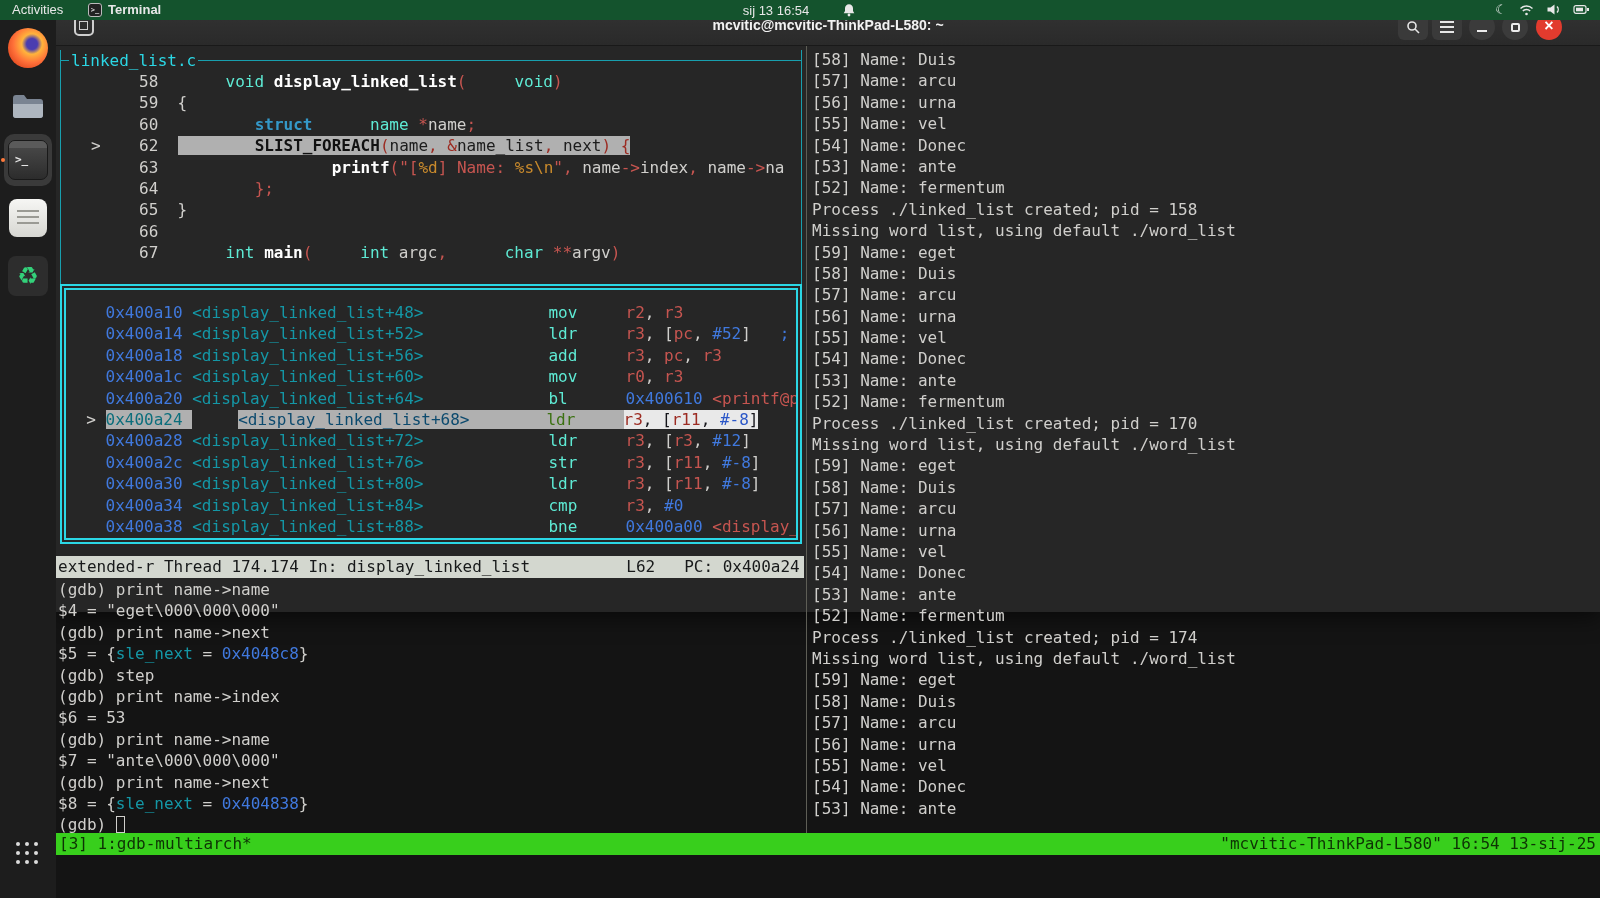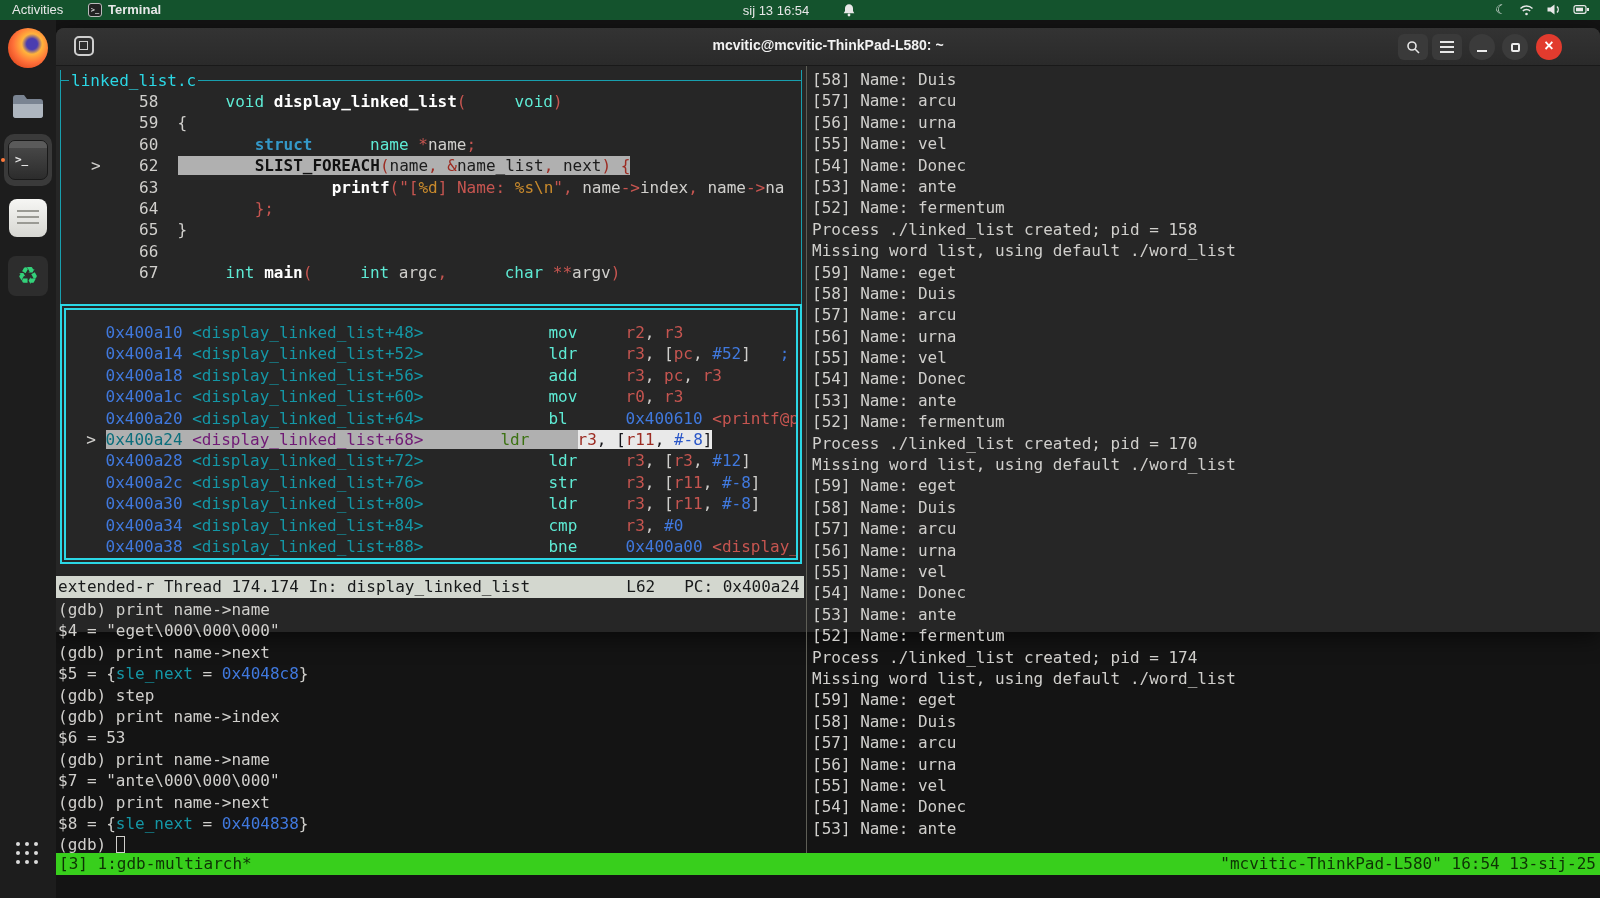--- a/index.html
+++ b/index.html
@@ -33,21 +33,21 @@
   .icon-term span { position: absolute; left: 6px; top: 12px; color: #e6e6e6; font: bold 11px "DejaVu Sans Mono", monospace; }
   .icon-edit { width: 38px; height: 38px; margin: 1px; border-radius: 8px;
     background: linear-gradient(#f6f6f4, #d7d7d2); position: relative; }
   .icon-edit i { position: absolute; left: 8px; right: 8px; top: 11px; height: 2px; background: #9a9a94;
     box-shadow: 0 6px 0 #9a9a94, 0 12px 0 #9a9a94; }
   .icon-upd { width: 40px; height: 40px; border-radius: 8px; background: #2d2d2d;
     display: flex; align-items: center; justify-content: center; color: #33d17a; font-size: 24px; }
   .app-grid { position: absolute; left: 16px; top: 822px; display: grid; grid-template-columns: repeat(3, 4px); gap: 5px; }
   .app-grid i { width: 4px; height: 4px; background: #dcdcdc; border-radius: 50%; }
   
-  .window { position: absolute; left: 56px; top: 28px; width: 1544px; height: 604px;
+  .window { position: absolute; left: 56px; top: 8px; width: 1544px; height: 604px;
     background: #262626; border-radius: 8px 8px 0 0; box-shadow: 0 6px 22px rgba(0,0,0,.55); z-index: 10; }
   .header { position: absolute; left: 0; top: 0; width: 100%; height: 38px;
     background: linear-gradient(#333333, #2a2a2a); border-bottom: 1px solid #191919; border-radius: 8px 8px 0 0; }
   .win-title { position: absolute; left: 0; right: 0; top: 9px; text-align: center;
     color: #f2f2f2; font-size: 14px; font-weight: bold; }
   .win-icon { position: absolute; left: 18px; top: 8px; width: 20px; height: 20px;
     border: 2px solid #cfcfcf; border-radius: 5px; }
   .win-icon::before { content: ""; position: absolute; left: 3px; top: 3px; width: 7px; height: 7px; border: 1.5px solid #cfcfcf; }
   .hbtn { position: absolute; top: 6px; width: 30px; height: 26px; border-radius: 6px; background: #3a3a3a;
     display: flex; align-items: center; justify-content: center; }
@@ -88,21 +88,21 @@
   .s-g { color: #5eead4; margin-left: 48px; }
   .s-r { color: #c65550; }
   .s-b { color: #4079de; }
   .s-c { color: #1497a6; }
   .s-t { color: #3498c8; font-weight: bold; }
   .s-y { color: #c98a2c; }
   .s-h  { background: #b0b0b0; color: #1c1c1c; }
   .s-hK { background: #b0b0b0; color: #111111; font-weight: bold; }
   .s-hr { background: #b0b0b0; color: #9c2b22; }
   .s-ha { background: #b0b0b0; color: #0b6e7c; }
-  .s-hy { background: #b0b0b0; color: #701a75; }
+  .s-hy { background: #b0b0b0; color: #0c4a6e; margin-left: 46px; }
   .s-hg { background: #b0b0b0; color: #3c7212; }
   .s-hw { background: #b0b0b0; color: #1c1c1c; }
   .s-er { background: #e9e9e9; color: #9c2b22; }
   .s-ew { background: #e9e9e9; color: #15151a; }
   .s-eb { background: #e9e9e9; color: #2b57c8; }
 </style>
 </head>
 <body>
 
 <div class="topbar">

